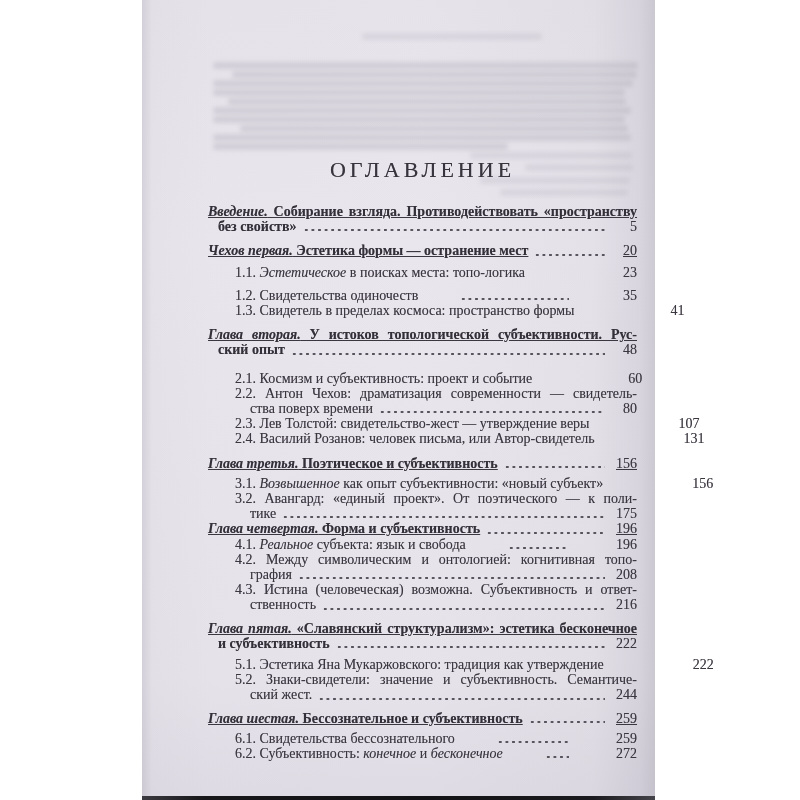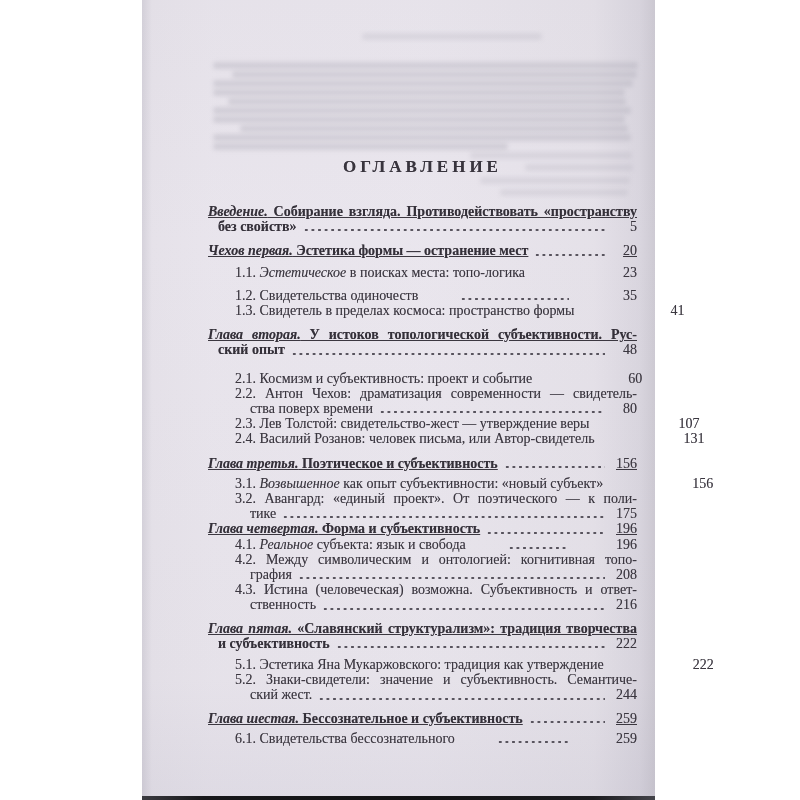--- a/index.html
+++ b/index.html
@@ -23,21 +23,21 @@
   }
   
   .ghost{
     position:absolute;height:7px;border-radius:3px;
     background:#a8a6b2;opacity:.34;filter:blur(2px);
   }
   .ghost.light{opacity:.22;}
   
   .page-title{
     position:absolute;left:66px;width:429px;top:157px;
-    text-align:center;font-weight:bold;font-size:17px;letter-spacing:4px;
+    text-align:center;font-weight:normal;font-size:22px;letter-spacing:4px;
     color:#38343d;text-shadow:0 0 .5px rgba(56,52,61,.55);
   }
   
   .toc{
     position:absolute;left:66px;top:204px;width:429px;
     font-size:14px;color:#3b3740;
     text-shadow:0 0 .4px rgba(59,55,64,.45);
   }
   .line{line-height:15.2px;}
   .line.flex{display:flex;align-items:center;}
@@ -203,21 +203,21 @@
       </div>
       <div class="entry" style="margin-top: 0px;">
         <div class="line ind2 fill"><span class="text"><span class="seg-r">4.3. Истина (человеческая) возможна. Субъективность и ответ-</span></span></div>
         <div class="line ind3 flex">
           <span class="text"><span class="seg-r">ственность</span></span>
           <span class="leader"></span>
           <span class="pagenum">216</span>
         </div>
       </div>
       <div class="entry" style="margin-top: 8px;">
-        <div class="line ind0 fill"><span class="text"><span class="seg-bi">Глава пятая.</span><span class="seg-b"> «Славянский структурализм»: традиция творчества</span></span></div>
+        <div class="line ind0 fill"><span class="text"><span class="seg-bi">Глава пятая.</span><span class="seg-b"> «Славянский структурализм»: эстетика бесконечное</span></span></div>
         <div class="line ind1 flex">
           <span class="text"><span class="seg-b">и субъективность</span></span>
           <span class="leader"></span>
           <span class="pagenum">222</span>
         </div>
       </div>
       <div class="entry" style="margin-top: 6px;">
         <div class="line ind2 flex">
           <span class="text"><span class="seg-r">5.1. Эстетика Яна Мукаржовского: традиция как утверждение</span></span>
           <span class="leader"></span>
@@ -239,16 +239,23 @@
           <span class="pagenum">259</span>
         </div>
       </div>
       <div class="entry" style="margin-top: 5px;">
         <div class="line ind2 flex">
           <span class="text"><span class="seg-r">6.1. Свидетельства бессознательного</span></span>
           <span class="leader"></span>
           <span class="pagenum">259</span>
         </div>
       </div>
+      <div class="entry" style="margin-top: 0px;">
+        <div class="line ind2 flex">
+          <span class="text"><span class="seg-r">6.2. Субъективность: </span><span class="seg-i">конечное</span><span class="seg-r"> и </span><span class="seg-i">бесконечное</span></span>
+          <span class="leader"></span>
+          <span class="pagenum">272</span>
+        </div>
+      </div>
     </div>
 
   <div class="book-bottom-edge"></div>
 </div>
 
 </body></html>

